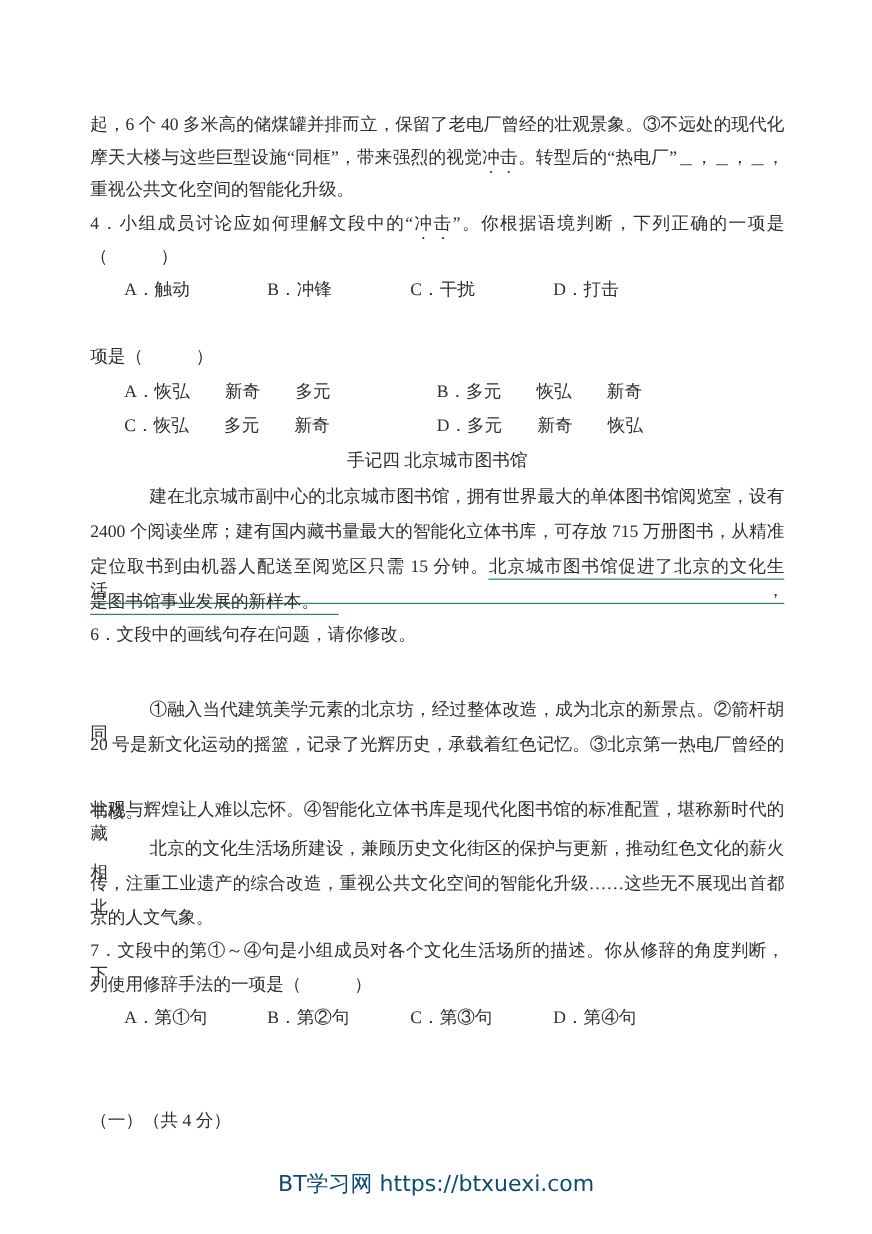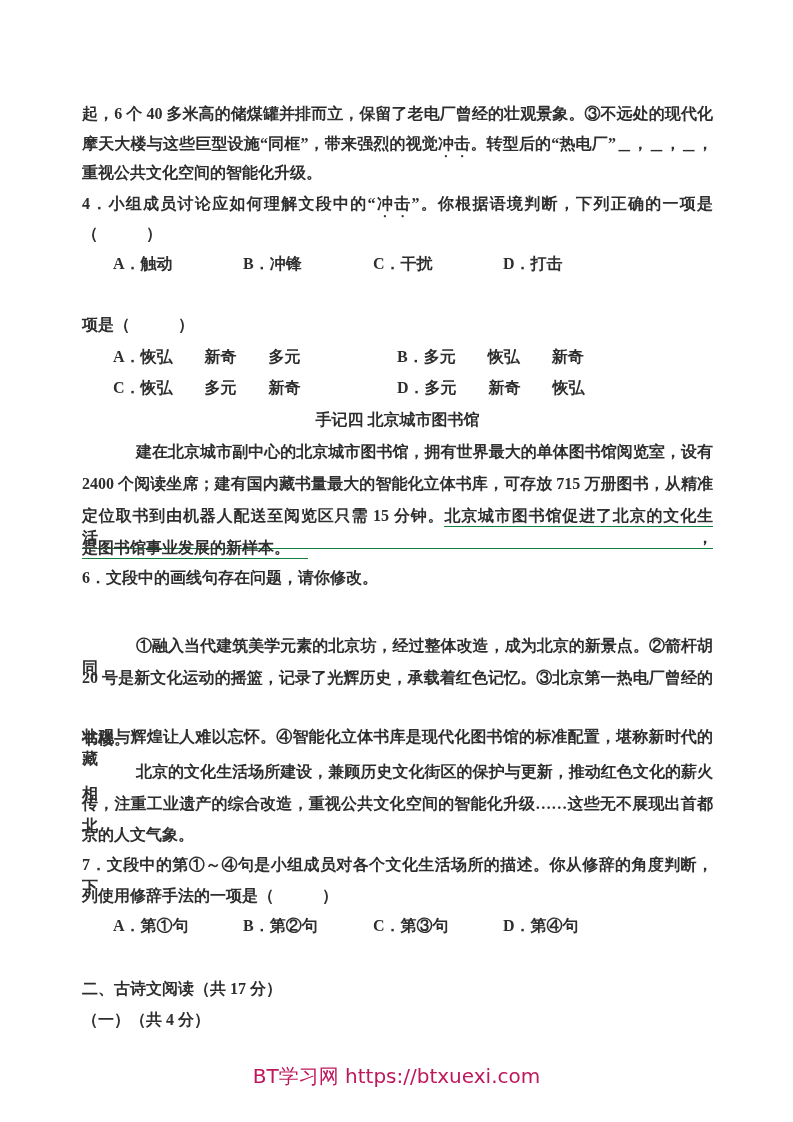--- a/index.html
+++ b/index.html
@@ -11,21 +11,20 @@
     overflow:hidden;
     font-family:"Liberation Serif","DejaVu Serif",serif;
     color:#2e2e2e;
     font-size:16px;
   }
   .line{
     position:absolute;
     left:82px;right:80px;
     line-height:22px;
     white-space:nowrap;
-    font-weight:bold;
   }
   .j{text-align:justify;text-align-last:justify;white-space:normal;}
   .center{text-align:center;white-space:normal;}
   .ind{text-indent:54px;}
   .bold{font-weight:bold;}
   .u{border-bottom:1px solid #15803d;padding-bottom:2px;}
   .upad{padding-right:18px;}
   .emph{
     -webkit-text-emphasis:filled dot;
     -webkit-text-emphasis-position:under;
@@ -38,21 +37,21 @@
   .optrow4 .opt{width:130px;}
   .optrow4 .opt:last-child{width:auto;}
   .optrow2 .opt{width:284px;}
   .optrow2 .opt:last-child{width:auto;}
   .watermark{
     position:absolute;
     top:1063px;left:0;right:0;
     text-align:center;
     font-family:"DejaVu Sans","Liberation Sans",sans-serif;
     font-size:20px;
-    color:#be185d;
+    color:#0c4a6e;
   }
 </style>
 </head>
 <body>
 
 <div class="page">
 
   <div class="line j" style="top:103px">
     <span>起，6 个 40 多米高的储煤罐并排而立，保留了老电厂曾经的壮观景象。③不远处的现代化</span>
   </div>
@@ -128,22 +127,19 @@
   <div class="line j" style="top:854px">
     <span>7．文段中的第①～④句是小组成员对各个文化生活场所的描述。你从修辞的角度判断，下</span>
   </div>
   <div class="line" style="top:885px">
     <span>列使用修辞手法的一项是（　　　）</span>
   </div>
   <div class="line optrow optrow4" style="top:915px">
     <span class="opt">A．第①句</span><span class="opt">B．第②句</span><span class="opt">C．第③句</span><span class="opt">D．第④句</span>
   </div>
 
-  <div class="line bold" style="top:978px">
-    <span>二、古诗文阅读（共 17 分）</span>
-  </div>
   <div class="line" style="top:1009px">
     <span>（一）（共 4 分）</span>
   </div>
 
   <div class="watermark">BT学习网 https://btxuexi.com</div>
 
 </div>
 
 </body></html>

